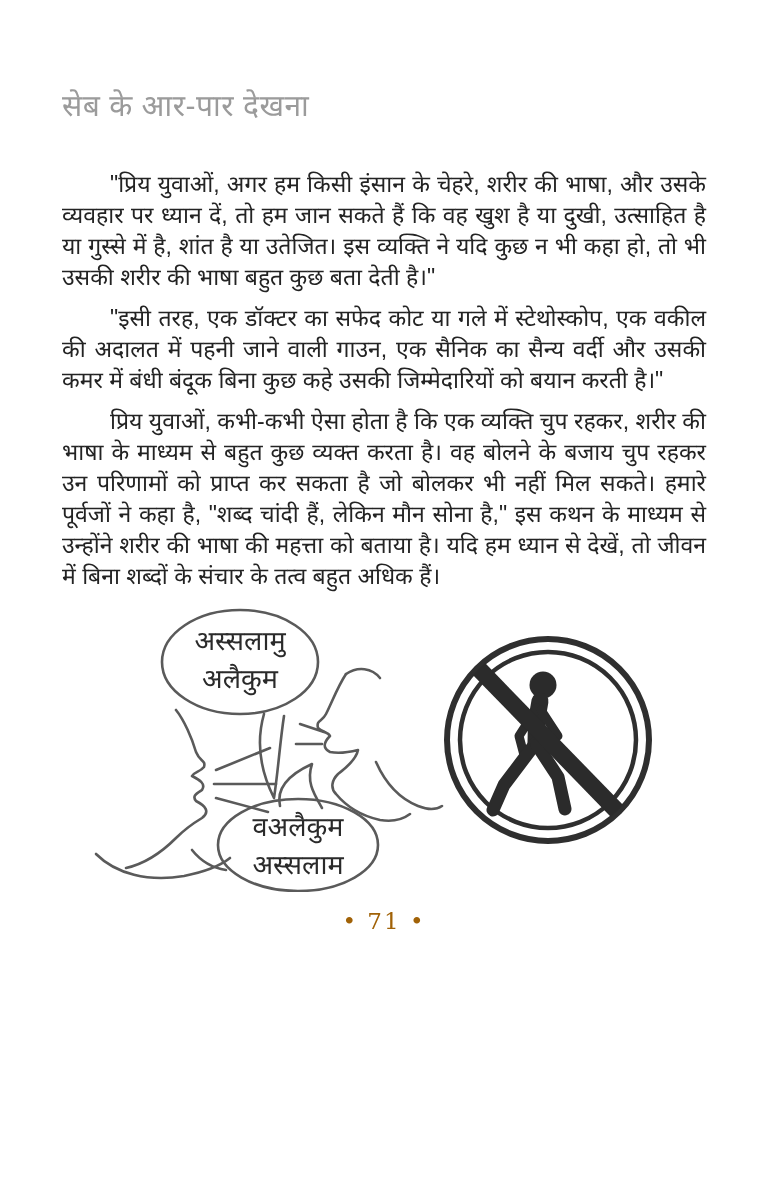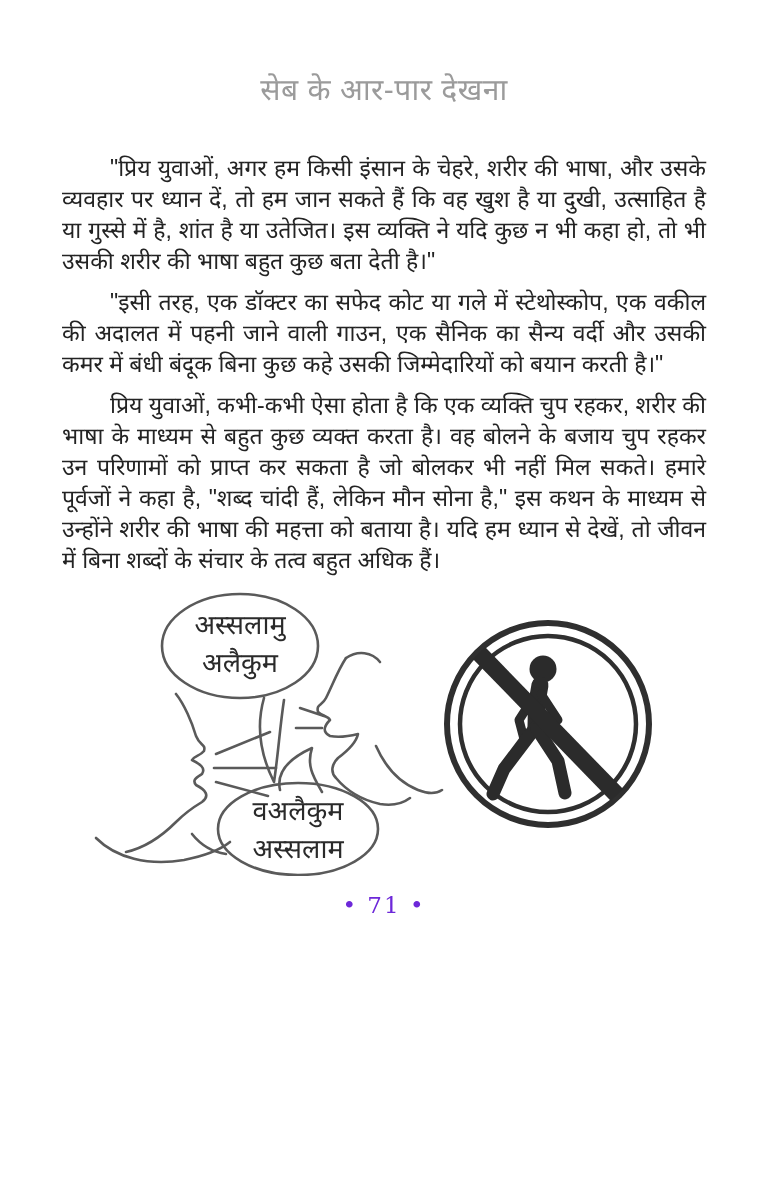--- a/index.html
+++ b/index.html
@@ -15,22 +15,21 @@
   }
   .page {
     position: relative;
     width: 766px;
     height: 1191px;
     box-sizing: border-box;
     background: #ffffff;
     padding: 68px 60px 0 62px;
   }
   .chapter-title {
-    margin: 0 0 44px 0;
-    text-align: center;
+    margin: 16px 0 44px 0;
     font-size: 30px;
     font-weight: 400;
     color: #9b9b9b;
     letter-spacing: 0.5px;
   }
   .para {
     margin: 0 0 10px 0;
     font-size: 23px;
     line-height: 31px;
     color: #232323;
@@ -59,21 +58,21 @@
   .sign-ring {
     fill: none;
     stroke: #2f2f2f;
   }
   .sign-ink { stroke: #2b2b2b; }
   .page-number {
     margin-top: 16px;
     text-align: center;
     font-family: "DejaVu Serif", serif;
     font-size: 23px;
-    color: #6d28d9;
+    color: #a16207;
     letter-spacing: 2px;
   }
 </style>
 </head>
 <body>
 
 <div class="page">
 
   <h1 class="chapter-title">सेब के आर-पार देखना</h1>
 

